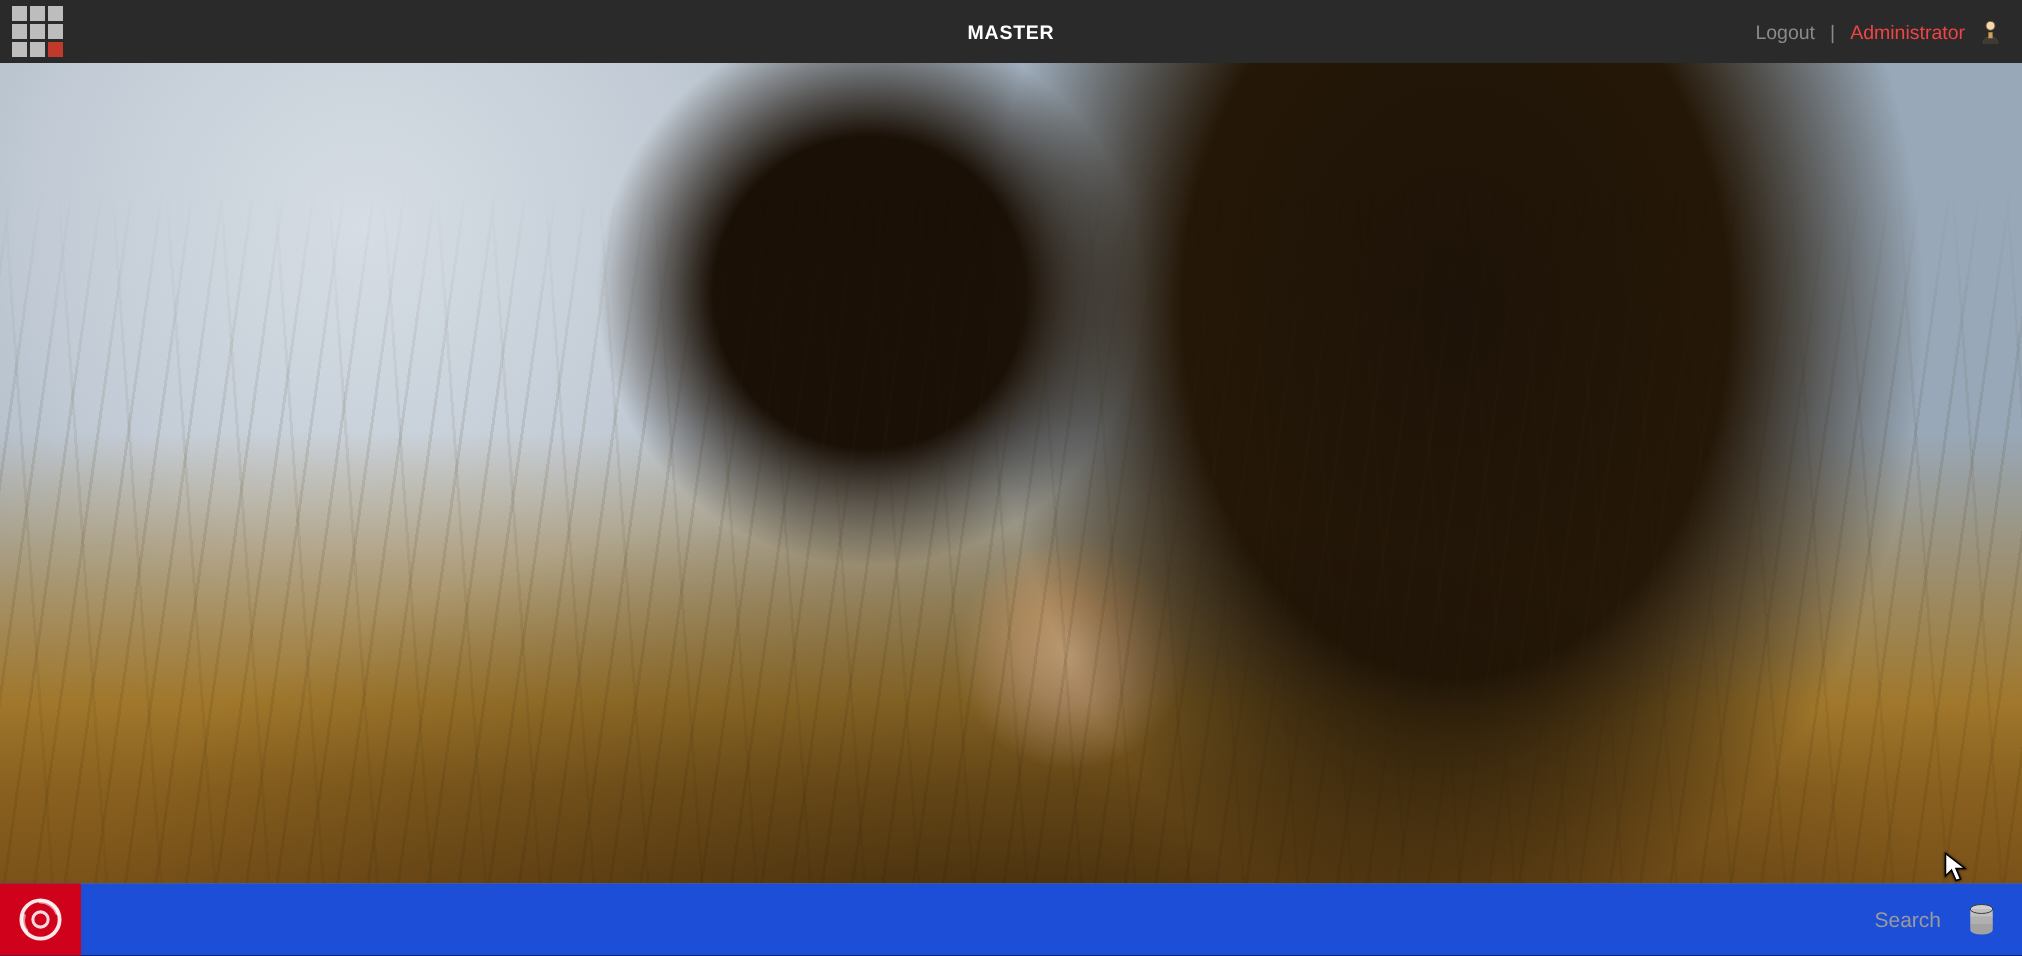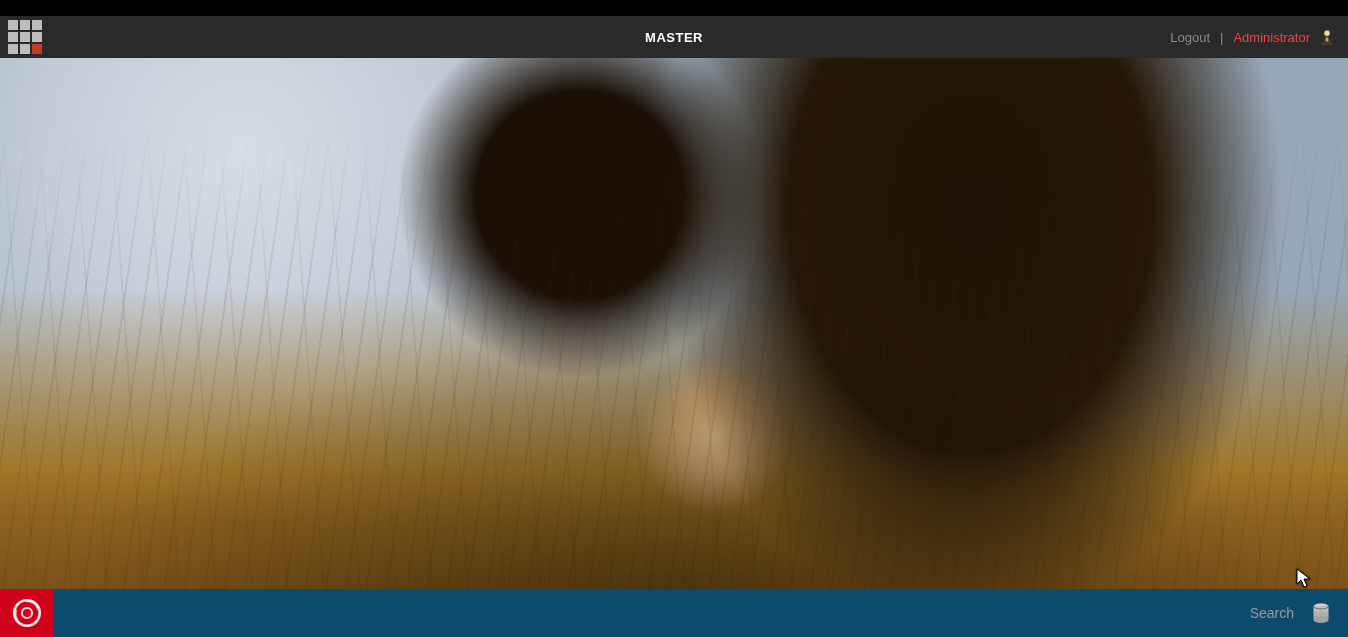--- a/index.html
+++ b/index.html
@@ -1,20 +1,20 @@
 <!DOCTYPE html>
 <html><head>
 <meta charset="utf-8">
 <style>
   * { box-sizing: border-box; margin: 0; padding: 0; }
   html, body { width: 1348px; height: 637px; overflow: hidden; font-family: Arial, Helvetica, sans-serif; background: #000; }
   
   
   .topbar {
-    position: absolute; top: 16px; left: 0; right: 0; height: 42px;
+    position: absolute; top: 0; left: 0; right: 0; height: 42px;
     background: #2a2a2a;
     display: flex; align-items: center;
     color: #ddd; font-size: 13px;
     z-index: 10;
   }
   .logo-grid {
     display: grid; grid-template-columns: repeat(3, 10px); grid-template-rows: repeat(3, 10px);
     gap: 2px; margin-left: 8px; cursor: pointer;
   }
   .logo-grid span { background: #bdbdbd; width: 10px; height: 10px; }
@@ -64,21 +64,21 @@
     opacity: .6;
   }
   .hero::after {
     background:
       radial-gradient(ellipse 900px 450px at 50% 110%, rgba(0,0,0,.45), rgba(0,0,0,0) 70%);
   }
   
   
   .bottombar {
     position: absolute; left: 0; right: 0; bottom: 0; height: 48px;
-    background: #0c4a6e;
+    background: #1d4ed8;
     display: flex; align-items: center;
     z-index: 10;
   }
   .bottom-logo {
     width: 54px; height: 48px; background: #d0021b;
     display: flex; align-items: center; justify-content: center;
     cursor: pointer;
   }
   .bottom-logo svg { width: 34px; height: 34px; }
   .bottombar-right {

